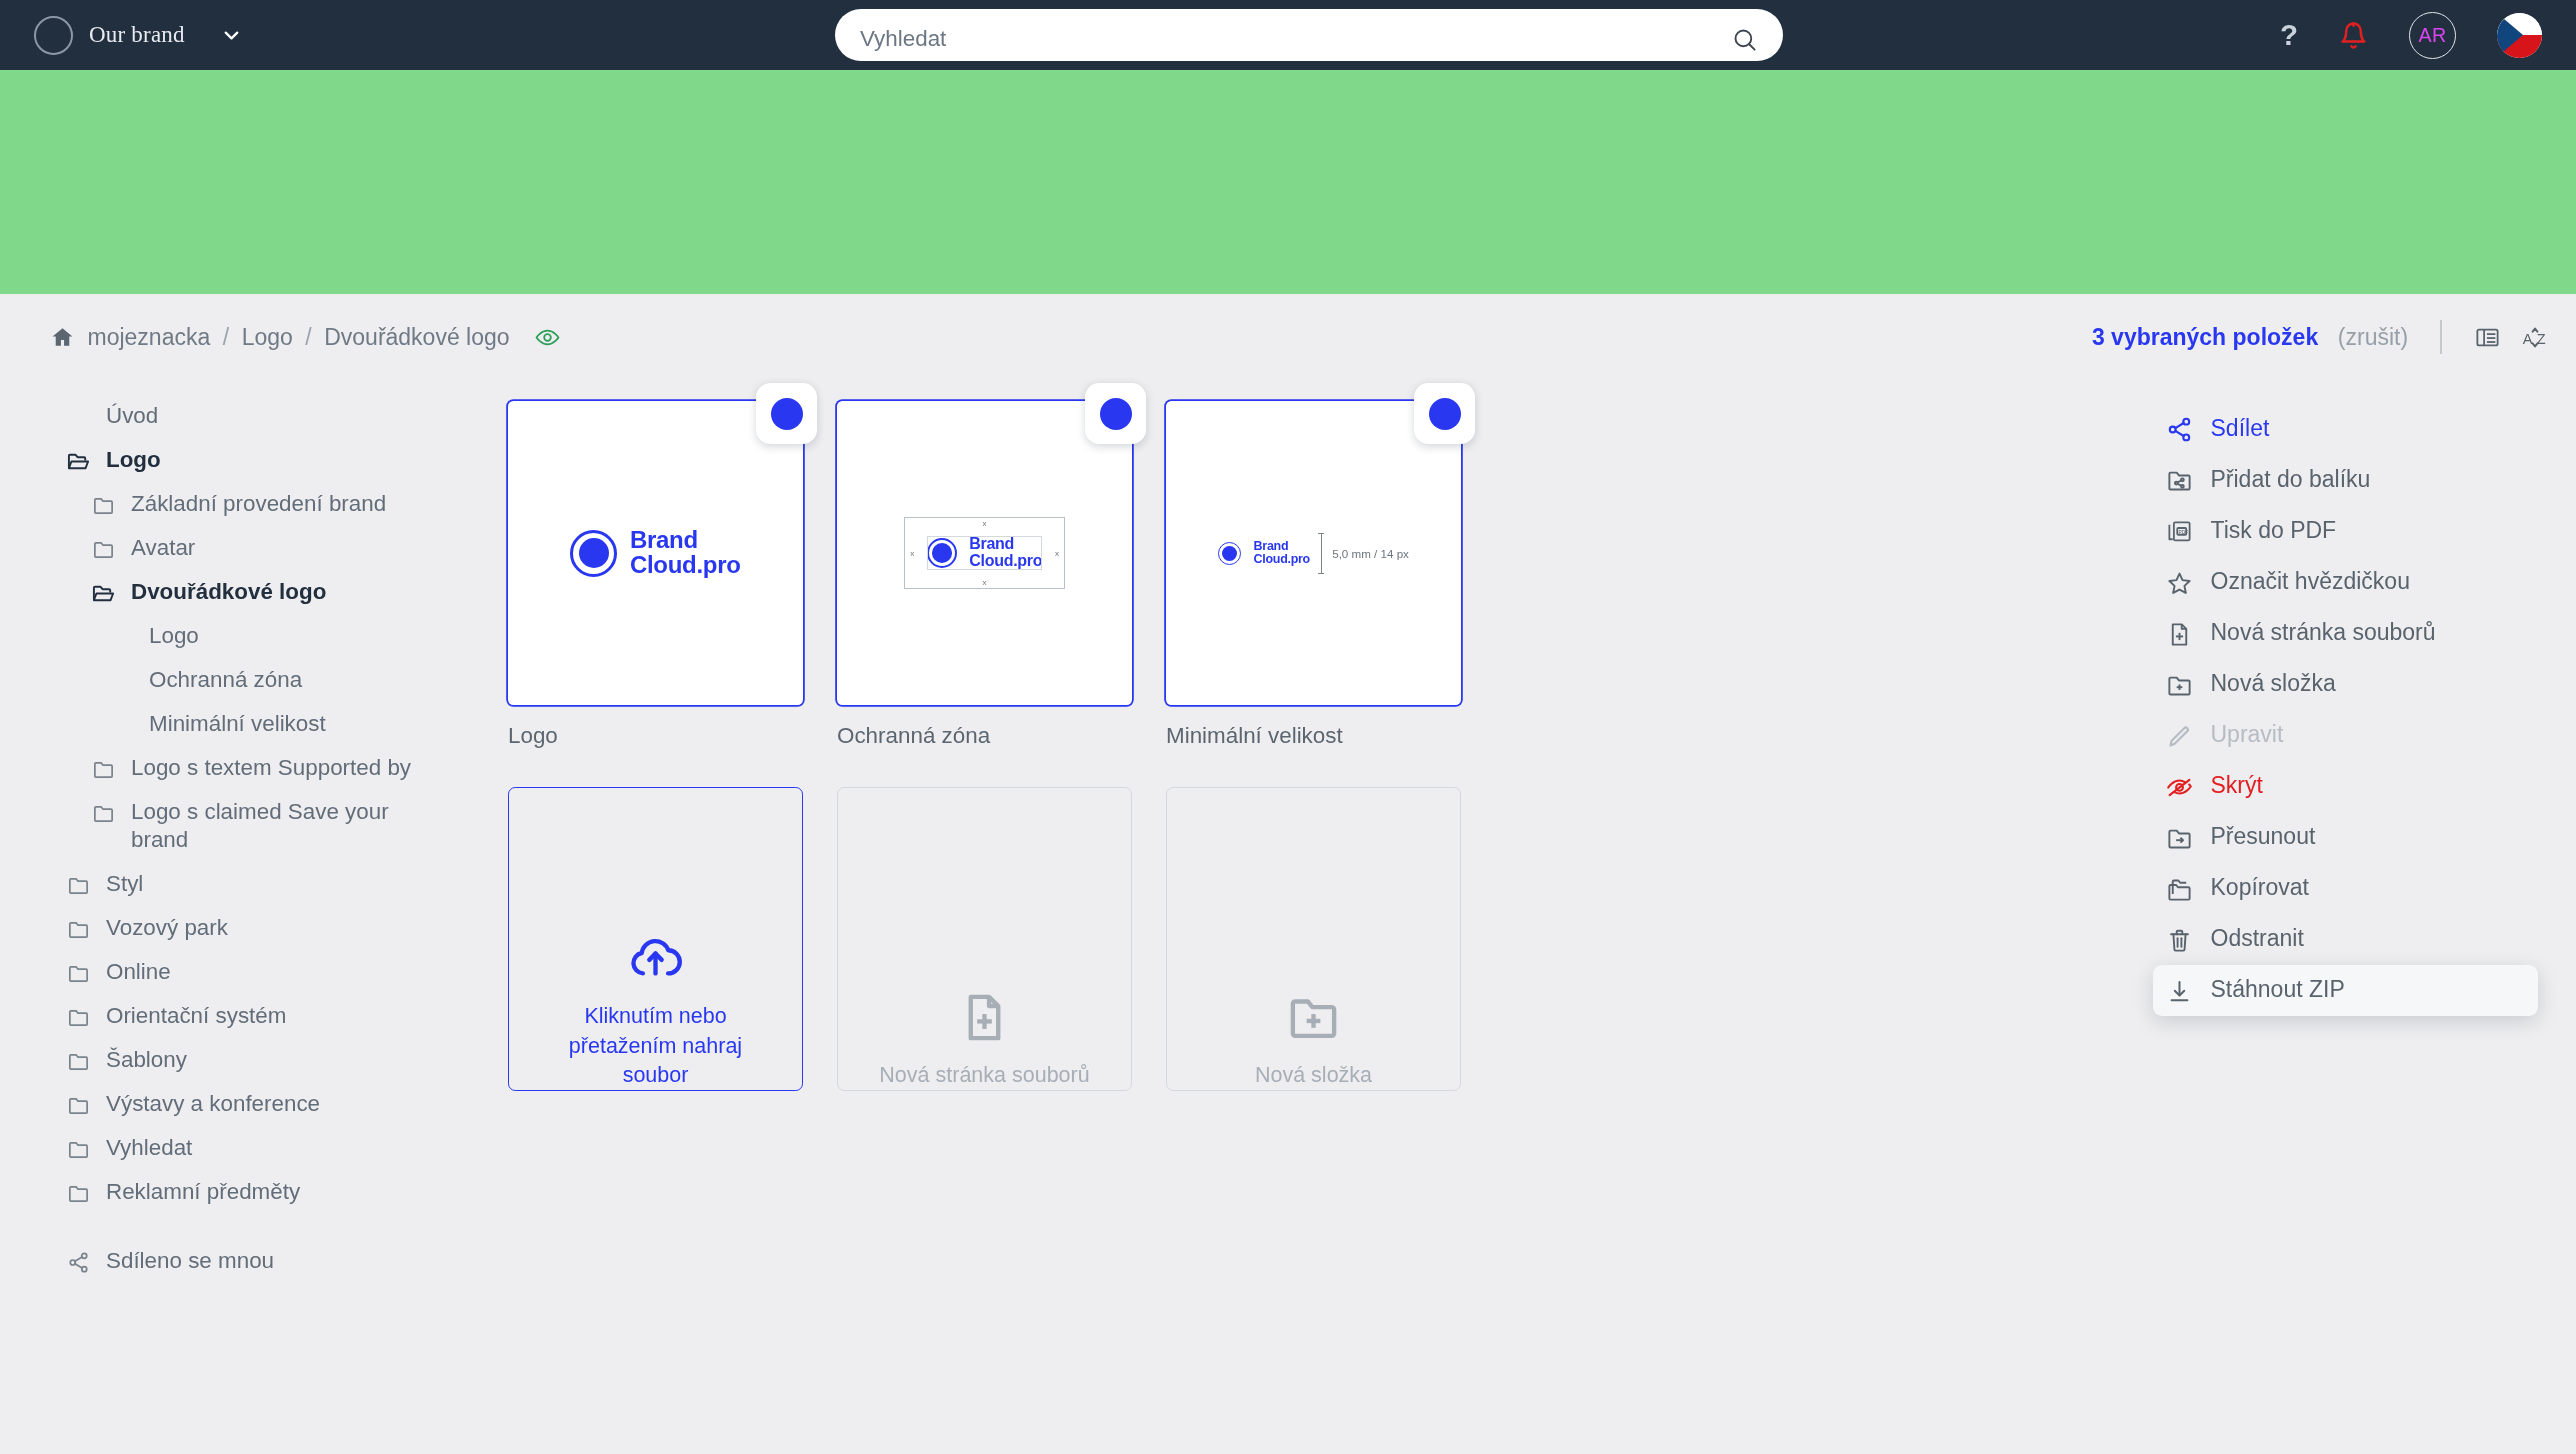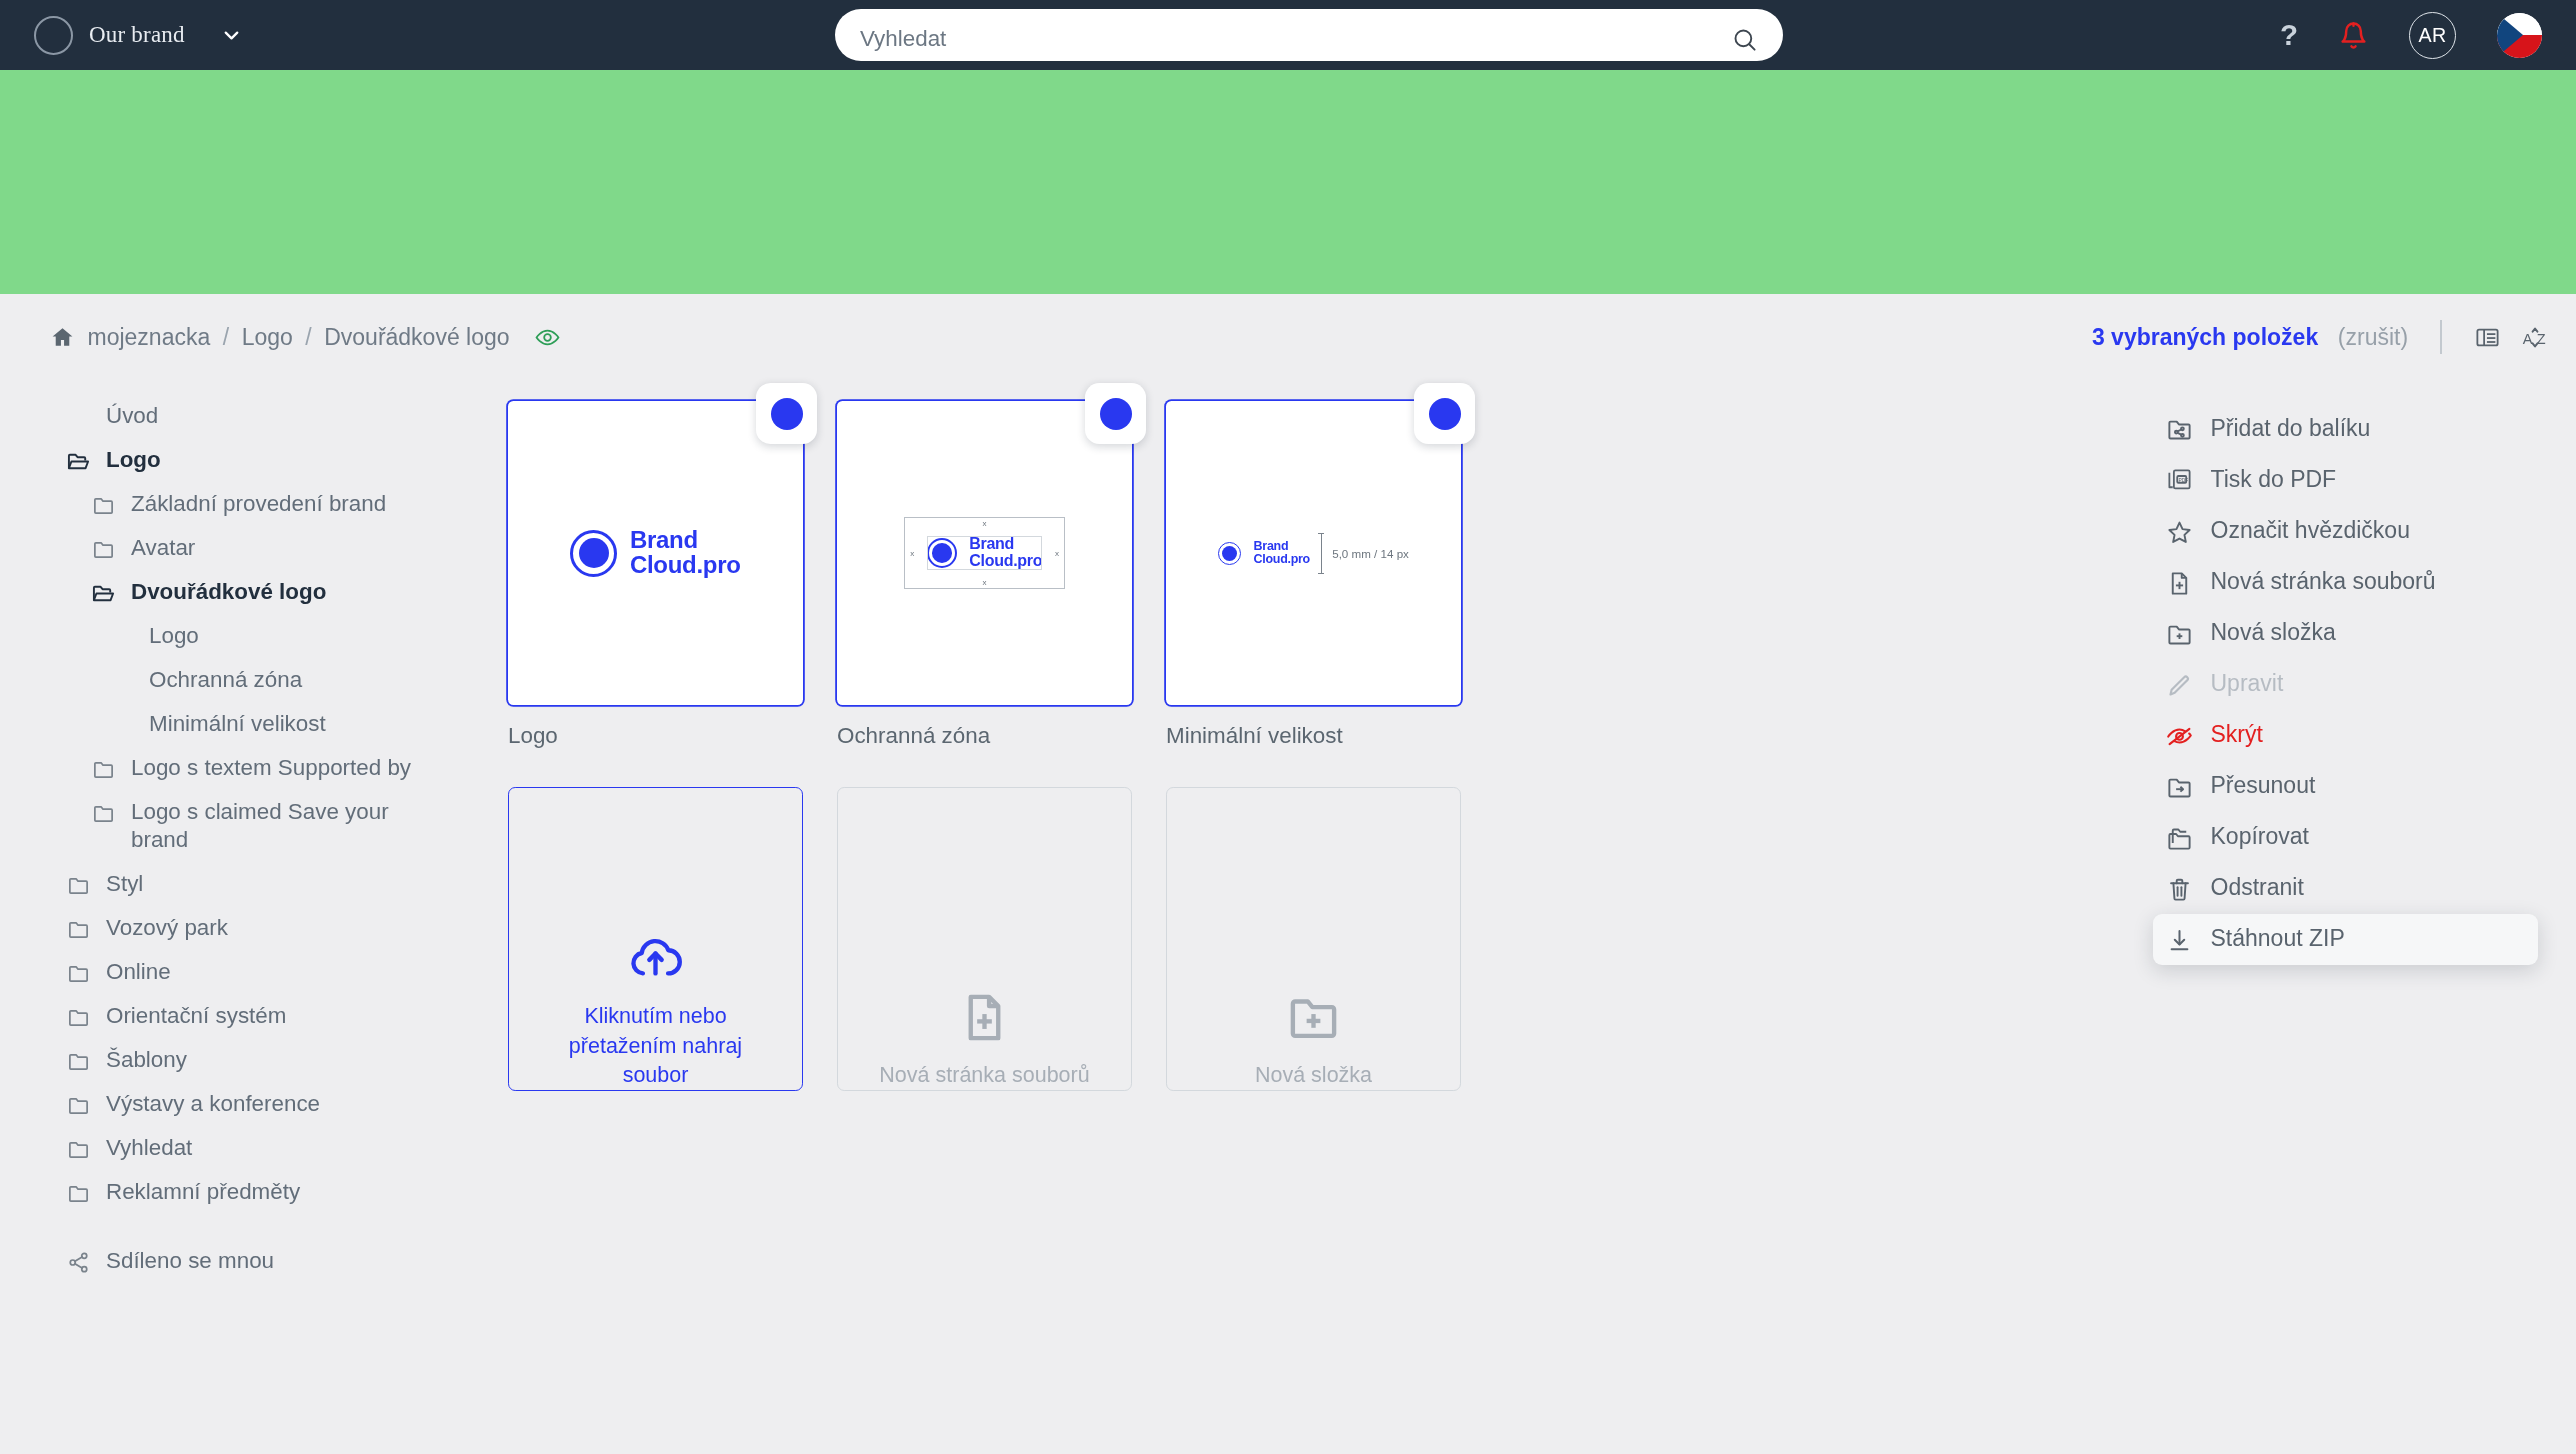--- a/index.html
+++ b/index.html
@@ -52,21 +52,21 @@
   .topbar-right {
     position: absolute; right: 34px; top: 0; height: 70px;
     display: flex; align-items: center; gap: 41px;
   }
   .help-q {
     color: #c9d2db; font-size: 29.5px; font-weight: bold; line-height: 1;
     cursor: pointer;
   }
   .avatar-circle {
     width: 47px; height: 47px; border-radius: 50%;
-    border: 1.8px solid #dfe5ea; color: #ffffff;
+    border: 1.8px solid #dfe5ea; color: #d946ef;
     display: flex; align-items: center; justify-content: center;
     font-size: 19.7px; letter-spacing: 0.4px;
   }
   .flag {
     width: 45px; height: 45px; border-radius: 50%; overflow: hidden;
     position: relative; background: #ffffff;
   }
   .flag .fb { position: absolute; left: 0; top: 0; width: 100%; height: 50%; background: #ffffff; }
   .flag .fr { position: absolute; left: 0; top: 50%; width: 100%; height: 50%; background: #d7141a; }
   .flag .ft {
@@ -568,20 +568,32 @@
               <line x1="9" y1="13.5" x2="15" y2="13.5"></line>
             </svg>
         </span>
         <span class="addtext">Nová složka</span>
       </div>
     </div>
   </div>
 
   <div class="actions">
 
+    <div class="act accent">
+      <span class="ico">
+        <svg width="27" height="27" viewBox="0 0 24 24" fill="none" stroke="#2938f0" stroke-width="1.9" stroke-linecap="round" stroke-linejoin="round">
+            <circle cx="18" cy="5" r="2.6"></circle>
+            <circle cx="6" cy="12" r="2.6"></circle>
+            <circle cx="18" cy="19" r="2.6"></circle>
+            <line x1="8.3" y1="10.8" x2="15.7" y2="6.2"></line>
+            <line x1="8.3" y1="13.2" x2="15.7" y2="17.8"></line>
+          </svg>
+      </span>
+      <span>Sdílet</span>
+    </div>
 
     <div class="act">
       <span class="ico">
         <svg width="27" height="27" viewBox="0 0 24 24" fill="none" stroke="#59636d" stroke-width="1.7" stroke-linejoin="round">
             <path d="M3 19V6a1 1 0 0 1 1-1h5.5l2 2.5H20a1 1 0 0 1 1 1V19a1 1 0 0 1-1 1H4a1 1 0 0 1-1-1z"></path>
             <circle cx="14.6" cy="11.4" r="1.25"></circle>
             <circle cx="9.2" cy="14.3" r="1.25"></circle>
             <circle cx="14.6" cy="17.2" r="1.25"></circle>
             <line x1="10.3" y1="13.6" x2="13.5" y2="12"></line>
             <line x1="10.3" y1="15.1" x2="13.5" y2="16.6"></line>

